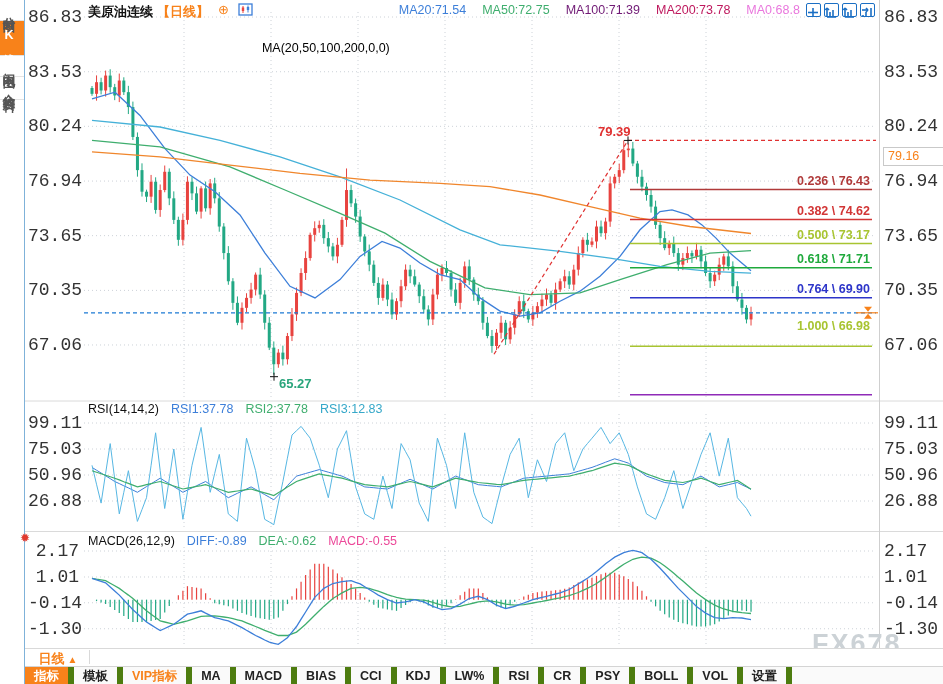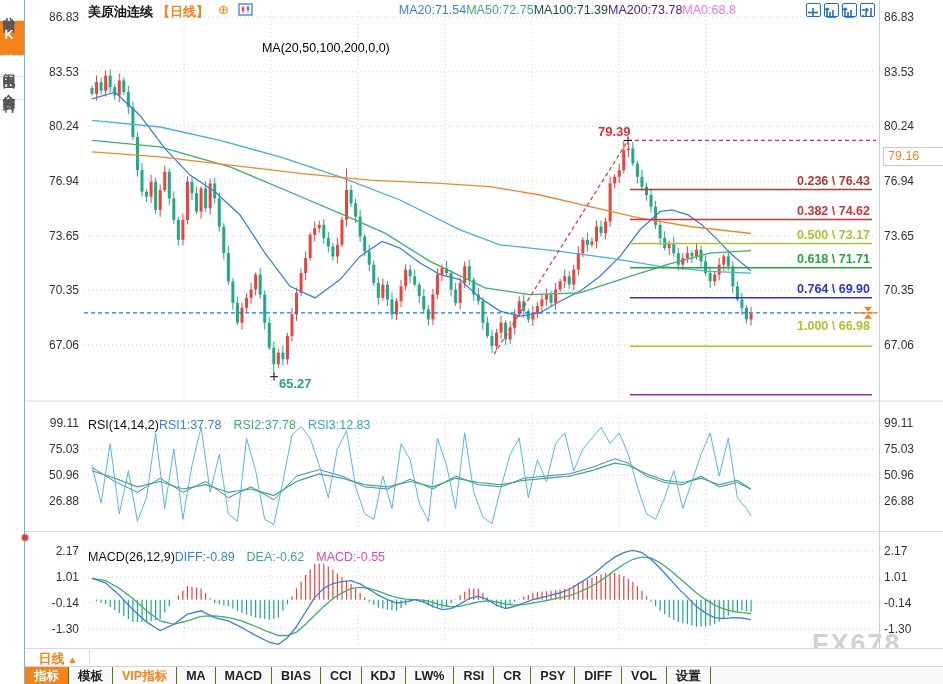--- a/index.html
+++ b/index.html
@@ -12,40 +12,40 @@
   .side-item.active{background:#f8821a;color:#fff;}
   
   .hdr{position:absolute;left:88px;top:3px;height:16px;display:flex;align-items:flex-start;gap:9px;z-index:4;font-size:12.5px;white-space:nowrap;}
   .sym{font-weight:700;color:#111;font-size:13px;}
   .per{color:#f8821a;font-weight:700;font-size:13px;}
   .plus{color:#f8821a;font-size:13px;line-height:13px;cursor:pointer;}
   .matitle{color:#000000;margin-top:38px;}
   .maval{font-weight:400;}
   .winicons{position:absolute;left:806px;top:3px;display:flex;gap:3px;z-index:6;}
   .winicons span{display:inline-block;width:15px;height:14px;border:1.5px solid #1b6fc4;border-radius:2px;box-sizing:border-box;cursor:pointer;background:#fff;}
-  .alabel{position:absolute;height:16px;line-height:16px;font-size:12px;color:#333;z-index:3;}
+  .alabel{position:absolute;height:16px;line-height:16px;font-size:18px;color:#333;z-index:3;font-family:Liberation Mono, monospace;}
   .axl{left:28px;width:51px;text-align:right;}
   .axr{left:884px;width:58px;text-align:left;}
   .datelbl{position:absolute;top:650px;width:62px;text-align:center;font-size:12px;font-weight:700;color:#111;height:15px;line-height:15px;}
   .fiblbl{position:absolute;width:246px;text-align:right;font-weight:700;font-size:12.5px;height:15px;line-height:15px;z-index:3;}
-  .paneleg{position:absolute;display:flex;font-size:12.5px;z-index:4;white-space:nowrap;margin-top:16px;}
+  .paneleg{position:absolute;display:flex;gap:12px;font-size:12.5px;z-index:4;white-space:nowrap;}
   .paneleg .t{color:#111;}
   .anno{position:absolute;font-weight:700;font-size:13px;z-index:4;}
   .pricetag{position:absolute;left:883px;top:147px;width:57px;height:17px;border:1px solid #c9c9c9;background:#fff;
             color:#f8821a;font-size:12.5px;line-height:17px;padding-left:4px;z-index:4;}
   .watermark{position:absolute;left:812px;top:629px;font-size:27px;font-weight:700;color:#ccd2d6;letter-spacing:2px;z-index:2;}
   .sunicon{position:absolute;left:20px;top:531px;color:#e03a2f;font-size:12px;z-index:5;}
   
   .xrow{position:absolute;left:25px;right:0;top:648px;height:18px;background:#fff;border-top:1px solid #d9d9d9;z-index:4;}
   .period-btn{position:absolute;left:2px;top:1px;width:62px;height:14px;border-right:1px solid #d9d9d9;
       color:#f8821a;font-weight:700;font-size:13px;text-align:center;cursor:pointer;}
   .period-btn .tri{font-size:10px;margin-left:3px;}
   .tbar{position:absolute;left:25px;right:0;top:666px;height:18px;background:#fafafa;border-top:1px solid #d4d4d4;
         display:flex;align-items:stretch;z-index:4;font-size:12.5px;}
-  .tbtn{padding:1px 9px;line-height:17px;color:#222;font-weight:700;border-right:1px solid #4d7c0f;cursor:pointer;white-space:nowrap;}
+  .tbtn{padding:1px 9px;line-height:17px;color:#222;font-weight:700;border-right:6px solid #4d7c0f;cursor:pointer;white-space:nowrap;}
   .tbtn.active{background:#f8821a;color:#fff;}
   .tbtn.vip{color:#f8821a;}
 </style>
 </head>
 <body>
 
 <div class="app">
 
   <svg id="plot" width="943" height="684" style="position:absolute;left:0;top:0;z-index:1">
       <line x1="84" y1="17" x2="876" y2="17" stroke="#cdd2d8" stroke-width="1" stroke-dasharray="1,3"></line>
@@ -569,25 +569,25 @@
     <span style="display:inline-flex;">
       <svg width="15" height="13">
           <rect x="1" y="1" width="13" height="11" fill="none" stroke="#3d7fd9" stroke-width="1.3"></rect>
           <line x1="5" y1="3" x2="5" y2="10" stroke="#e8433f" stroke-width="1"></line>
           <rect x="3.8" y="4.5" width="2.4" height="3.5" fill="#e8433f"></rect>
           <line x1="10" y1="2.5" x2="10" y2="9.5" stroke="#3d7fd9" stroke-width="1"></line>
           <rect x="8.8" y="4" width="2.4" height="3" fill="#3d7fd9"></rect>
         </svg>
     </span>
     <span class="matitle">MA(20,50,100,200,0,0)</span>
-    <span id="ma-legend" style="display:inline-flex;gap:0">
+    <span id="ma-legend" style="display:inline-flex;gap:16px">
         <span class="maval" style="color: rgb(61, 127, 217);">MA20:71.54</span>
         <span class="maval" style="color: rgb(63, 174, 110);">MA50:72.75</span>
-        <span class="maval" style="color: #14532d;">MA100:71.39</span>
-        <span class="maval" style="color: #4c1d95;">MA200:73.78</span>
+        <span class="maval" style="color: #701a75;">MA100:71.39</span>
+        <span class="maval" style="color: #be185d;">MA200:73.78</span>
         <span class="maval" style="color: rgb(233, 119, 221);">MA0:68.8</span>
       </span>
   </div>
 
   <div class="winicons" id="win-icons">
       <span><svg width="12" height="11">
           <line x1="6" y1="1" x2="6" y2="10" stroke="#1b6fc4" stroke-width="1.6"></line>
           <line x1="1" y1="5.5" x2="11" y2="5.5" stroke="#1b6fc4" stroke-width="1.6"></line>
         </svg></span>
       <span><svg width="12" height="11">
@@ -654,21 +654,21 @@
       <div class="tbtn vip">VIP指标</div>
       <div class="tbtn">MA</div>
       <div class="tbtn">MACD</div>
       <div class="tbtn">BIAS</div>
       <div class="tbtn">CCI</div>
       <div class="tbtn">KDJ</div>
       <div class="tbtn">LW%</div>
       <div class="tbtn">RSI</div>
       <div class="tbtn">CR</div>
       <div class="tbtn">PSY</div>
-      <div class="tbtn">DIFF</div>
+      <div class="tbtn">BOLL</div>
       <div class="tbtn">VOL</div>
       <div class="tbtn">设置</div>
     </div>
 
 <div class="fiblbl" style="left: 624px; top: 173.536px; color: rgb(176, 58, 58);">0.236 \ 76.43</div>
     <div class="fiblbl" style="left: 624px; top: 203.564px; color: rgb(210, 53, 53);">0.382 \ 74.62</div>
     <div class="fiblbl" style="left: 624px; top: 227.619px; color: rgb(168, 196, 49);">0.500 \ 73.17</div>
     <div class="fiblbl" style="left: 624px; top: 251.841px; color: rgb(31, 169, 60);">0.618 \ 71.71</div>
     <div class="fiblbl" style="left: 624px; top: 281.869px; color: rgb(45, 53, 201);">0.764 \ 69.90</div>
     <div class="fiblbl" style="left: 624px; top: 319px; color: rgb(168, 196, 49);">1.000 \ 66.98</div>

